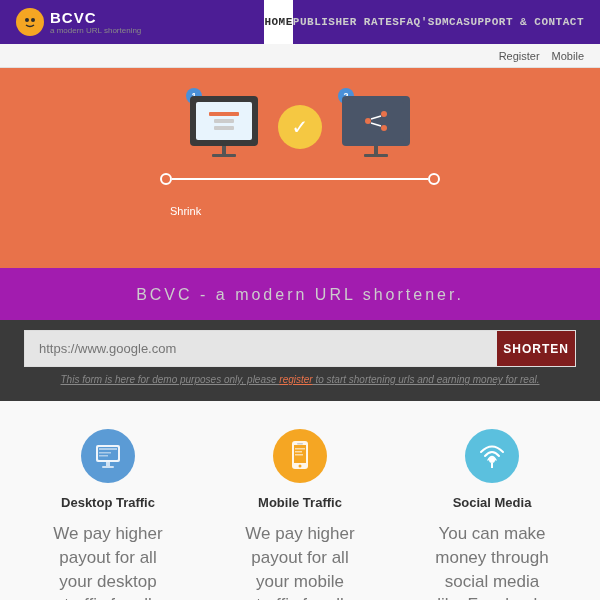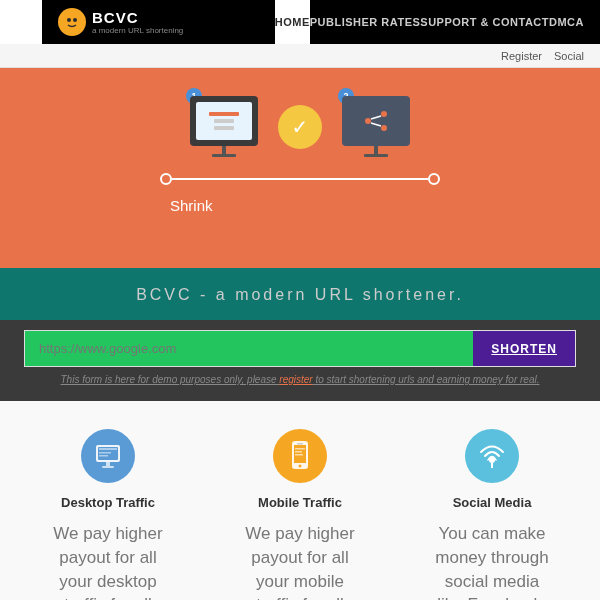--- a/index.html
+++ b/index.html
@@ -1,25 +1,24 @@
 <!DOCTYPE html>
 <html><head>
   <meta charset="utf-8">
   <style>
     * { margin: 0; padding: 0; box-sizing: border-box; }
     body { font-family: 'Arial', sans-serif; width: 600px; height: 600px; overflow: hidden; font-size: 13px; }
 
     
     .navbar {
-      background: #000000;
+      background: #4c1d95;
       display: flex;
       align-items: center;
       height: 44px;
       padding: 0 16px;
-      margin-left: 42px;
     }
     .logo-area {
       display: flex;
       align-items: center;
       gap: 6px;
       flex: 1;
     }
     .logo-icon {
       width: 28px; height: 28px;
       background: #f5a623;
@@ -33,20 +32,21 @@
     .nav-link {
       color: #ccc;
       text-decoration: none;
       padding: 0 0;
       height: 44px;
       display: flex; align-items: center;
       font-size: 11px;
       font-weight: 600;
       letter-spacing: 0.5px;
       text-transform: uppercase;
+      font-family: Liberation Mono, monospace;
     }
     .nav-link.active { background: #fff; color: #2c2c2c; }
 
     
     .top-bar {
       background: #f5f5f5;
       height: 24px;
       display: flex;
       align-items: center;
       justify-content: flex-end;
@@ -167,30 +167,30 @@
       background: #e8724a;
       flex-shrink: 0;
     }
     .conn-line {
       flex: 1;
       height: 2px;
       background: #fff;
     }
     .shrink-label {
       color: #fff;
-      font-size: 15px;
+      font-size: 11px;
       text-align: center;
-      margin-top: 8px;
+      margin-top: 16px;
       align-self: flex-start;
       margin-left: 30px;
     }
 
     
     .tagline-section {
-      background: #0f766e;
+      background: #a21caf;
       padding: 18px 20px 16px;
       text-align: center;
     }
     .tagline-text {
       color: #ccc;
       font-size: 16px;
       letter-spacing: 3px;
       font-weight: 300;
     }
 
@@ -205,33 +205,32 @@
       border: 1px solid #ddd;
       background: #fff;
     }
     .url-input {
       flex: 1;
       border: none;
       outline: none;
       padding: 10px 14px;
       font-size: 13px;
       color: #555;
-      background: #22c55e;
+      background: #e5e5e5;
     }
     .shorten-btn {
-      background: #4c1d95;
+      background: #7f1d1d;
       color: #fff;
       border: none;
-      padding: 10px 18px;
+      padding: 10px 6px;
       cursor: pointer;
       font-size: 12px;
       font-weight: bold;
       letter-spacing: 1px;
       text-transform: uppercase;
-      text-decoration: underline;
     }
     .demo-notice {
       color: #888;
       font-size: 10px;
       text-align: center;
       margin-top: 7px;
       font-style: italic;
     }
     .demo-notice a { color: #e8724a; }
 
@@ -287,28 +286,29 @@
       </svg>
     </div>
     <div>
       <span class="logo-text">BCVC</span>
       <span class="logo-tagline">a modern URL shortening</span>
     </div>
   </div>
   <div class="nav-links">
     <a class="nav-link active">HOME</a>
     <a class="nav-link">PUBLISHER RATES</a>
+    <a class="nav-link">FAQ'S</a>
+    <a class="nav-link">DMCA</a>
     <a class="nav-link">SUPPORT &amp; CONTACT</a>
-    <a class="nav-link">DMCA</a>
   </div>
 </nav>
 
 <div class="top-bar">
   <a>Register</a>
-  <a>Social</a>
+  <a>Mobile</a>
 </div>
 
 <div class="hero">
   <div class="hero-illustration">
 
     <div class="computer">
       <div class="badge">1</div>
       <div class="monitor">
         <div class="monitor-screen">
           <div class="monitor-content">

